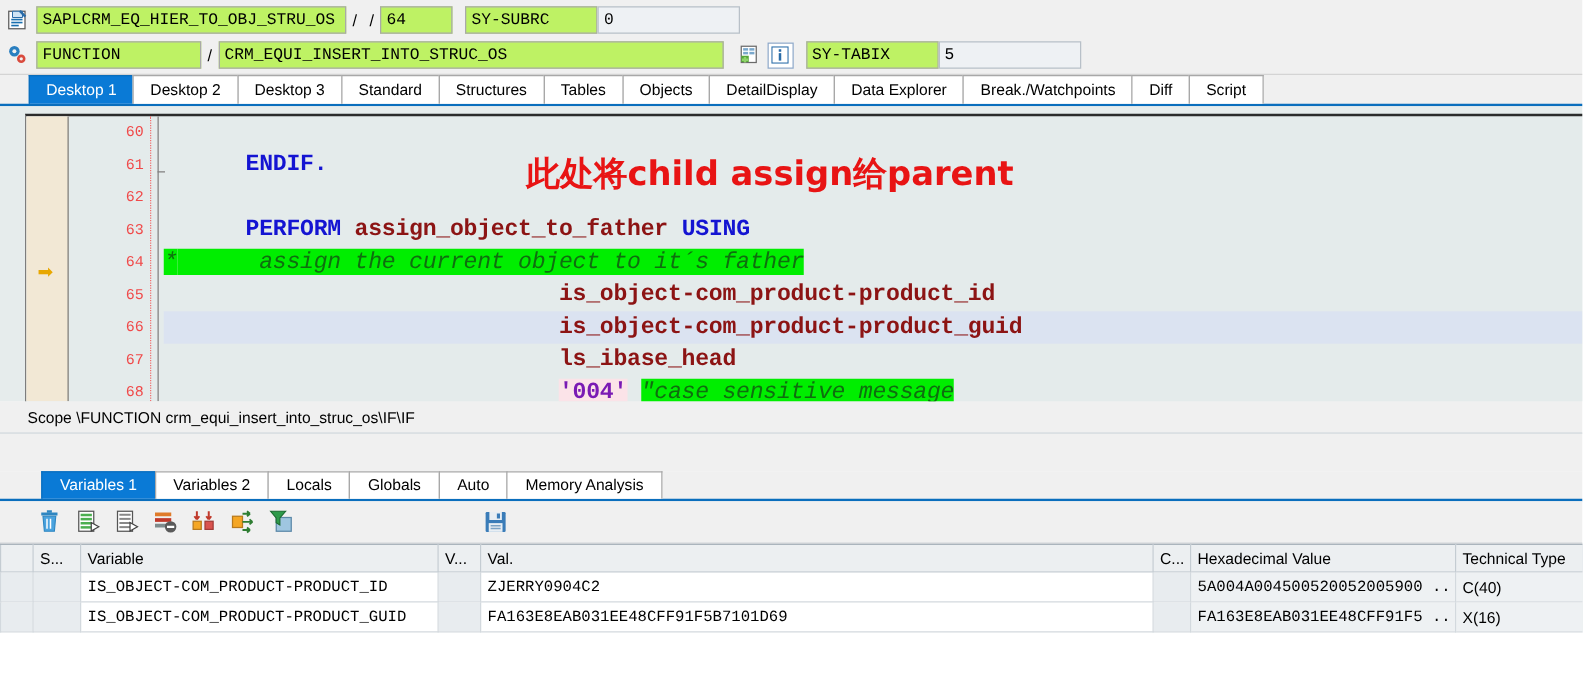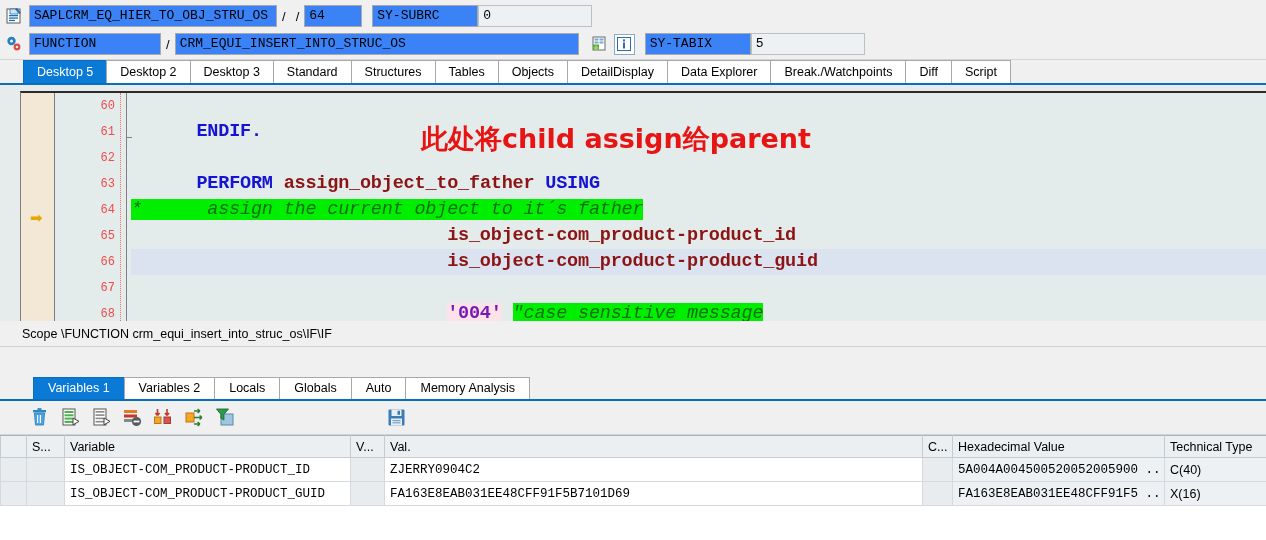--- a/index.html
+++ b/index.html
@@ -25,21 +25,21 @@
     margin-bottom: 2px;
     padding-left: 3px;
   }
   .hdr-icon {
     width: 22px; height: 22px;
     display: flex; align-items: center; justify-content: center;
     flex: 0 0 22px;
     margin-right: 4px;
   }
   .fld {
-    background: #3b82f6;
+    background: #bef264;
     border: 1px solid #a9a9a9;
     height: 22px;
     line-height: 20px;
     font-family: "Liberation Mono", monospace;
     font-size: 13px;
     color: #000;
     padding: 0 4px;
     white-space: nowrap;
     overflow: hidden;
   }
@@ -337,21 +337,21 @@
         <rect x="6" y="5.5" width="2" height="6" fill="#2a6ca8"></rect>
       </svg>
     </span>
     <div style="width:10px"></div>
     <div class="fld fld-sys">SY-TABIX</div>
     <div class="fld fld-sysval">5</div>
   </div>
 </div>
 
 <div id="tabstrip">
-    <div class="tab active">Desktop 5</div>
+    <div class="tab active">Desktop 1</div>
     <div class="tab">Desktop 2</div>
     <div class="tab">Desktop 3</div>
     <div class="tab">Standard</div>
     <div class="tab">Structures</div>
     <div class="tab">Tables</div>
     <div class="tab">Objects</div>
     <div class="tab">DetailDisplay</div>
     <div class="tab">Data Explorer</div>
     <div class="tab">Break./Watchpoints</div>
     <div class="tab">Diff</div>
@@ -378,21 +378,21 @@
     <div id="fold-bar"></div>
     <div id="fold-tick"></div>
     <div id="code-lines">
         <div class="cl">&nbsp;</div>
         <div class="cl"><span>      </span><span class="kw">ENDIF.</span></div>
         <div class="cl">&nbsp;</div>
         <div class="cl"><span>      </span><span class="kw">PERFORM</span><span> </span><span class="idn">assign_object_to_father</span><span> </span><span class="kw">USING</span></div>
         <div class="cl"><span class="star">*</span><span class="cmt">      assign the current object to it´s father</span></div>
         <div class="cl"><span>                             </span><span class="idn">is_object-com_product-product_id</span></div>
         <div class="cl hl-row"><span>                             </span><span class="idn">is_object-com_product-product_guid</span></div>
-        <div class="cl"><span>                             </span></div>
+        <div class="cl"><span>                             </span><span class="idn">ls_ibase_head</span></div>
         <div class="cl"><span>                             </span><span class="lit">'004'</span><span> </span><span class="cmt">"case sensitive message</span></div>
       </div>
     <div id="annotation">此处将child assign给parent</div>
   </div>
 </div>
 
 <div id="scope-bar">Scope \FUNCTION crm_equi_insert_into_struc_os\IF\IF</div>
 
 <div id="lower-gap"></div>
 

